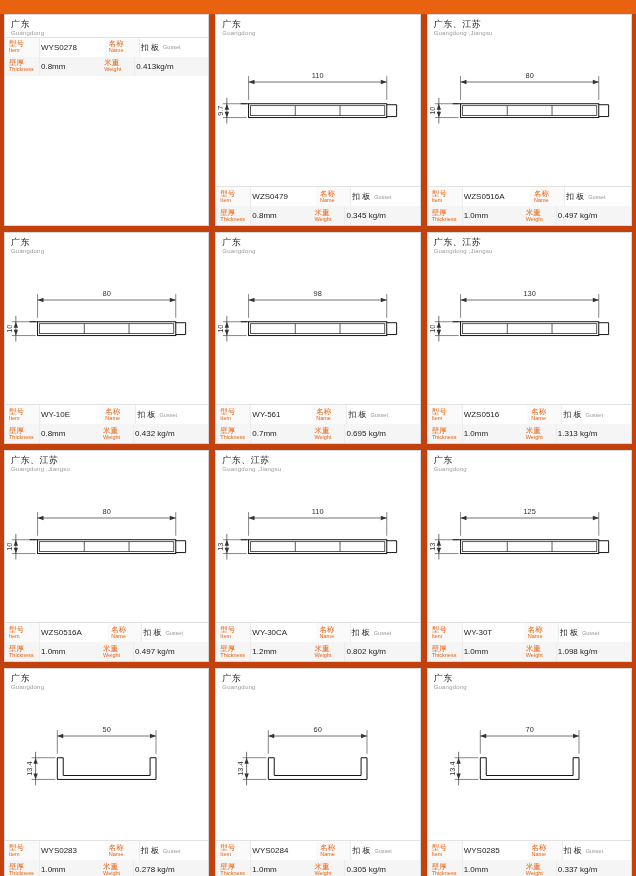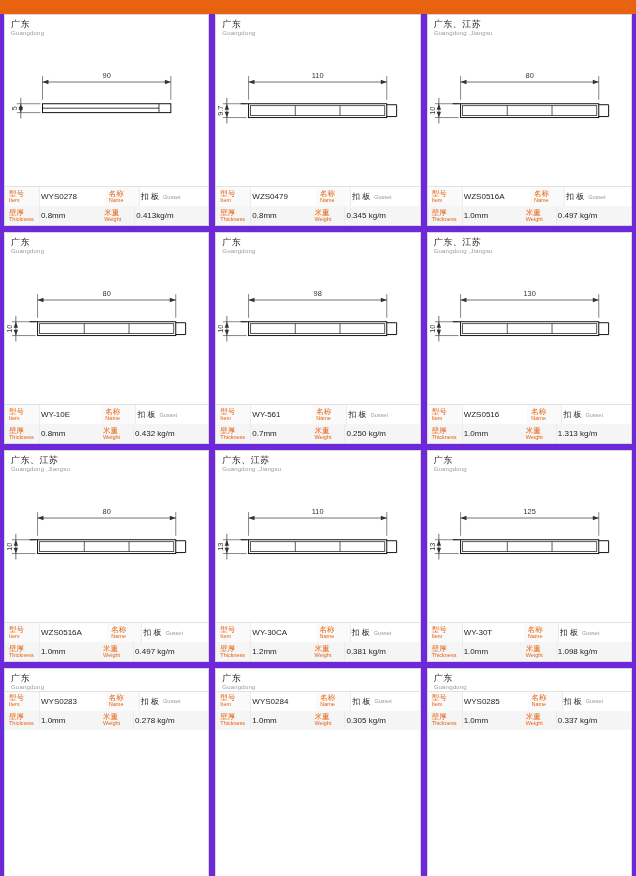--- a/index.html
+++ b/index.html
@@ -5,21 +5,21 @@
   html, body {
     margin: 0;
     padding: 0;
     background: #ffffff;
     font-family: "Liberation Sans", sans-serif;
   }
   #page {
     width: 636px;
     height: 876px;
     position: relative;
-    background: #6d28d9;
+    background: #c2410c;
     overflow: hidden;
   }
   .top-bar {
     height: 14px;
     background: #e8620f;
     width: 100%;
   }
   .grid {
     display: grid;
     grid-template-columns: 1fr 1fr 1fr;
@@ -109,39 +109,20 @@
 <body>
 
 <div id="page">
   <div class="top-bar"></div>
   <div class="grid" id="grid">
       <div class="card">
     <div class="region">
       <div class="region-cn">广东</div>
       <div class="region-en">Guangdong</div>
     </div>
-    <div class="drawing">
-          <svg viewBox="0 0 206 120" preserveAspectRatio="xMidYMid meet">
-            <line x1="38" y1="48" x2="38" y2="24" stroke="#333" stroke-width="0.6"></line>
-            <line x1="168" y1="48" x2="168" y2="24" stroke="#333" stroke-width="0.6"></line>
-            <line x1="38" y1="30" x2="168" y2="30" stroke="#333" stroke-width="0.7"></line>
-            <path d="M 38 30 l 6 -2.2 l 0 4.4 z" fill="#333"></path>
-            <path d="M 168 30 l -6 -2.2 l 0 4.4 z" fill="#333"></path>
-            <text class="dim-text" x="103" y="26" text-anchor="middle">90</text>
-            <line x1="12" y1="52" x2="36" y2="52" stroke="#333" stroke-width="0.6"></line>
-            <line x1="12" y1="61" x2="36" y2="61" stroke="#333" stroke-width="0.6"></line>
-            <line x1="16" y1="46" x2="16" y2="67" stroke="#333" stroke-width="0.7"></line>
-            <path d="M 16 52 l -2.2 6 l 4.4 0 z" fill="#333"></path>
-            <path d="M 16 61 l -2.2 -6 l 4.4 0 z" fill="#333"></path>
-            <text class="dim-text" x="12" y="56.5" text-anchor="middle" transform="rotate(-90 12 56.5)">5</text>
-            <rect x="38" y="52" width="130" height="9" fill="none" stroke="#111" stroke-width="1"></rect>
-            <line x1="38" y1="56.5" x2="156" y2="56.5" stroke="#111" stroke-width="0.8"></line>
-            <line x1="156" y1="52" x2="156" y2="61" stroke="#111" stroke-width="0.8"></line>
-          </svg>
-        </div>
     <div class="spec">
       <div class="spec-row">
         <div class="lbl">
           <span class="cn">型号</span>
           <span class="en">Item</span>
         </div>
         <div class="val">WYS0278</div>
         <div class="lbl">
           <span class="cn">名称</span>
           <span class="en">Name</span>
@@ -390,21 +371,21 @@
       <div class="spec-row alt">
         <div class="lbl">
           <span class="cn">壁厚</span>
           <span class="en">Thickness</span>
         </div>
         <div class="val">0.7mm</div>
         <div class="lbl">
           <span class="cn">米重</span>
           <span class="en">Weight</span>
         </div>
-        <div class="val">0.250 kg/m</div>
+        <div class="val">0.695 kg/m</div>
       </div>
     </div>
       </div>
       <div class="card">
     <div class="region">
       <div class="region-cn">广东、江苏</div>
       <div class="region-en">Guangdong ,Jiangsu</div>
     </div>
     <div class="drawing">
           <svg viewBox="0 0 206 120" preserveAspectRatio="xMidYMid meet">
@@ -567,21 +548,21 @@
       <div class="spec-row alt">
         <div class="lbl">
           <span class="cn">壁厚</span>
           <span class="en">Thickness</span>
         </div>
         <div class="val">1.2mm</div>
         <div class="lbl">
           <span class="cn">米重</span>
           <span class="en">Weight</span>
         </div>
-        <div class="val">0.381 kg/m</div>
+        <div class="val">0.802 kg/m</div>
       </div>
     </div>
       </div>
       <div class="card">
     <div class="region">
       <div class="region-cn">广东</div>
       <div class="region-en">Guangdong</div>
     </div>
     <div class="drawing">
           <svg viewBox="0 0 206 120" preserveAspectRatio="xMidYMid meet">
@@ -635,20 +616,37 @@
         </div>
         <div class="val">1.098 kg/m</div>
       </div>
     </div>
       </div>
       <div class="card">
     <div class="region">
       <div class="region-cn">广东</div>
       <div class="region-en">Guangdong</div>
     </div>
+    <div class="drawing">
+          <svg viewBox="0 0 206 120" preserveAspectRatio="xMidYMid meet">
+            <line x1="53" y1="48" x2="53" y2="24" stroke="#333" stroke-width="0.6"></line>
+            <line x1="153" y1="48" x2="153" y2="24" stroke="#333" stroke-width="0.6"></line>
+            <line x1="53" y1="30" x2="153" y2="30" stroke="#333" stroke-width="0.7"></line>
+            <path d="M 53 30 l 6 -2.2 l 0 4.4 z" fill="#333"></path>
+            <path d="M 153 30 l -6 -2.2 l 0 4.4 z" fill="#333"></path>
+            <text class="dim-text" x="103" y="26" text-anchor="middle">50</text>
+            <line x1="27" y1="52" x2="51" y2="52" stroke="#333" stroke-width="0.6"></line>
+            <line x1="27" y1="74" x2="51" y2="74" stroke="#333" stroke-width="0.6"></line>
+            <line x1="31" y1="46" x2="31" y2="80" stroke="#333" stroke-width="0.7"></line>
+            <path d="M 31 52 l -2.2 6 l 4.4 0 z" fill="#333"></path>
+            <path d="M 31 74 l -2.2 -6 l 4.4 0 z" fill="#333"></path>
+            <text class="dim-text" x="27" y="63" text-anchor="middle" transform="rotate(-90 27 63)">13.4</text>
+            <path d="M 53 74 L 53 52 L 59 52 L 59 70 L 147 70 L 147 52 L 153 52 L 153 74 Z" fill="none" stroke="#111" stroke-width="1"></path>
+          </svg>
+        </div>
     <div class="spec">
       <div class="spec-row">
         <div class="lbl">
           <span class="cn">型号</span>
           <span class="en">Item</span>
         </div>
         <div class="val">WYS0283</div>
         <div class="lbl">
           <span class="cn">名称</span>
           <span class="en">Name</span>
@@ -670,20 +668,37 @@
         </div>
         <div class="val">0.278 kg/m</div>
       </div>
     </div>
       </div>
       <div class="card">
     <div class="region">
       <div class="region-cn">广东</div>
       <div class="region-en">Guangdong</div>
     </div>
+    <div class="drawing">
+          <svg viewBox="0 0 206 120" preserveAspectRatio="xMidYMid meet">
+            <line x1="53" y1="48" x2="53" y2="24" stroke="#333" stroke-width="0.6"></line>
+            <line x1="153" y1="48" x2="153" y2="24" stroke="#333" stroke-width="0.6"></line>
+            <line x1="53" y1="30" x2="153" y2="30" stroke="#333" stroke-width="0.7"></line>
+            <path d="M 53 30 l 6 -2.2 l 0 4.4 z" fill="#333"></path>
+            <path d="M 153 30 l -6 -2.2 l 0 4.4 z" fill="#333"></path>
+            <text class="dim-text" x="103" y="26" text-anchor="middle">60</text>
+            <line x1="27" y1="52" x2="51" y2="52" stroke="#333" stroke-width="0.6"></line>
+            <line x1="27" y1="74" x2="51" y2="74" stroke="#333" stroke-width="0.6"></line>
+            <line x1="31" y1="46" x2="31" y2="80" stroke="#333" stroke-width="0.7"></line>
+            <path d="M 31 52 l -2.2 6 l 4.4 0 z" fill="#333"></path>
+            <path d="M 31 74 l -2.2 -6 l 4.4 0 z" fill="#333"></path>
+            <text class="dim-text" x="27" y="63" text-anchor="middle" transform="rotate(-90 27 63)">13.4</text>
+            <path d="M 53 74 L 53 52 L 59 52 L 59 70 L 147 70 L 147 52 L 153 52 L 153 74 Z" fill="none" stroke="#111" stroke-width="1"></path>
+          </svg>
+        </div>
     <div class="spec">
       <div class="spec-row">
         <div class="lbl">
           <span class="cn">型号</span>
           <span class="en">Item</span>
         </div>
         <div class="val">WYS0284</div>
         <div class="lbl">
           <span class="cn">名称</span>
           <span class="en">Name</span>
@@ -705,20 +720,37 @@
         </div>
         <div class="val">0.305 kg/m</div>
       </div>
     </div>
       </div>
       <div class="card">
     <div class="region">
       <div class="region-cn">广东</div>
       <div class="region-en">Guangdong</div>
     </div>
+    <div class="drawing">
+          <svg viewBox="0 0 206 120" preserveAspectRatio="xMidYMid meet">
+            <line x1="53" y1="48" x2="53" y2="24" stroke="#333" stroke-width="0.6"></line>
+            <line x1="153" y1="48" x2="153" y2="24" stroke="#333" stroke-width="0.6"></line>
+            <line x1="53" y1="30" x2="153" y2="30" stroke="#333" stroke-width="0.7"></line>
+            <path d="M 53 30 l 6 -2.2 l 0 4.4 z" fill="#333"></path>
+            <path d="M 153 30 l -6 -2.2 l 0 4.4 z" fill="#333"></path>
+            <text class="dim-text" x="103" y="26" text-anchor="middle">70</text>
+            <line x1="27" y1="52" x2="51" y2="52" stroke="#333" stroke-width="0.6"></line>
+            <line x1="27" y1="74" x2="51" y2="74" stroke="#333" stroke-width="0.6"></line>
+            <line x1="31" y1="46" x2="31" y2="80" stroke="#333" stroke-width="0.7"></line>
+            <path d="M 31 52 l -2.2 6 l 4.4 0 z" fill="#333"></path>
+            <path d="M 31 74 l -2.2 -6 l 4.4 0 z" fill="#333"></path>
+            <text class="dim-text" x="27" y="63" text-anchor="middle" transform="rotate(-90 27 63)">13.4</text>
+            <path d="M 53 74 L 53 52 L 59 52 L 59 70 L 147 70 L 147 52 L 153 52 L 153 74 Z" fill="none" stroke="#111" stroke-width="1"></path>
+          </svg>
+        </div>
     <div class="spec">
       <div class="spec-row">
         <div class="lbl">
           <span class="cn">型号</span>
           <span class="en">Item</span>
         </div>
         <div class="val">WYS0285</div>
         <div class="lbl">
           <span class="cn">名称</span>
           <span class="en">Name</span>

